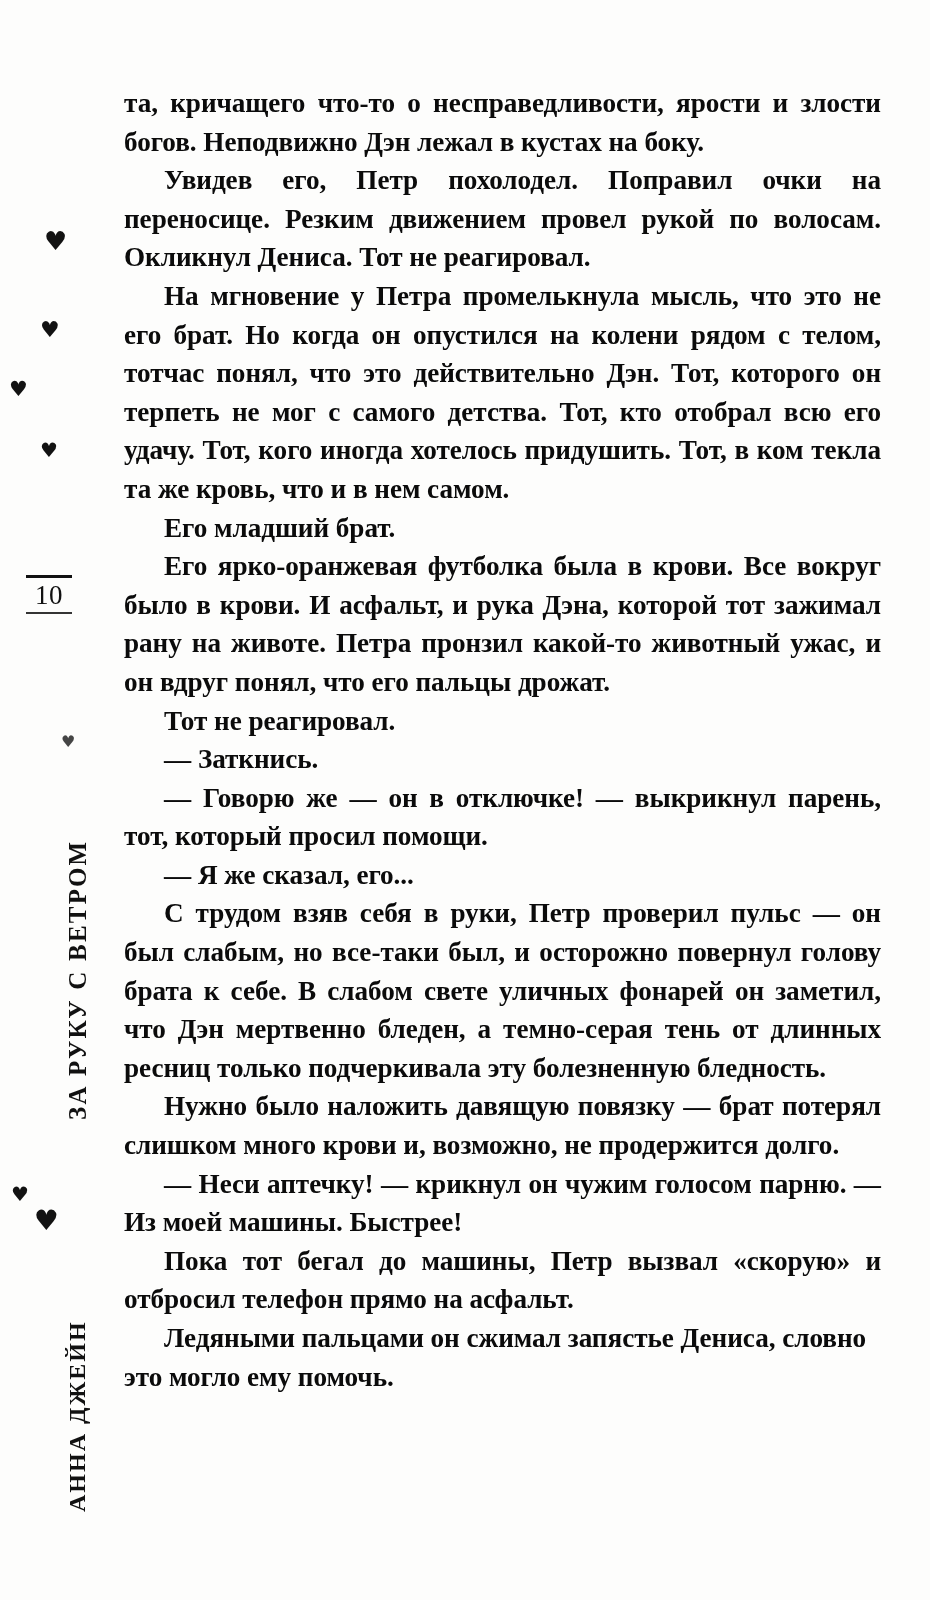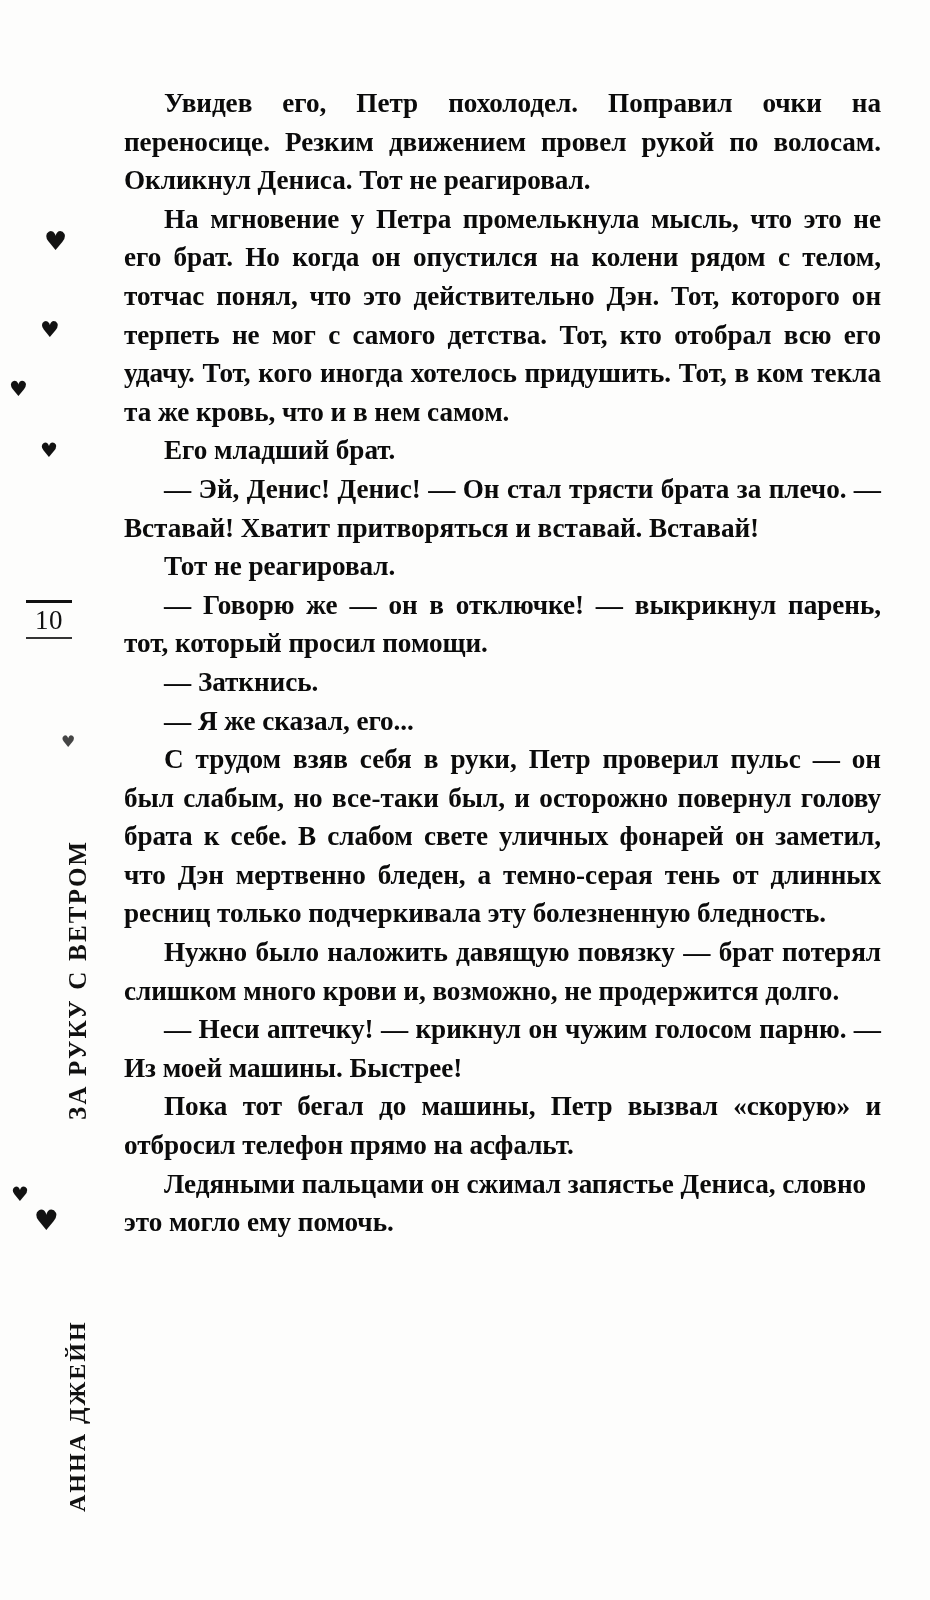--- a/index.html
+++ b/index.html
@@ -30,21 +30,21 @@
     position: absolute;
     color: #121212;
     line-height: 1;
     font-family: "DejaVu Sans", sans-serif;
     user-select: none;
   }
 
   .folio {
     position: absolute;
     left: 22px;
-    top: 600px;
+    top: 575px;
     width: 54px;
     text-align: center;
   }
   .folio .rule {
     height: 3px;
     background: #111;
     width: 46px;
     margin: 0 auto;
   }
   .folio .rule.thin {
@@ -138,27 +138,28 @@
       <div class="num">10</div>
       <div class="rule thin"></div>
     </div>
 
     <div class="vtext" id="running-title">ЗА РУКУ С ВЕТРОМ</div>
 
     <div class="vtext" id="running-author">АННА ДЖЕЙН</div>
   </div>
 
   <div class="textblock">
+      <p class="cont">та, кричащего что-то о несправедливости, ярости и злости богов. Неподвижно Дэн лежал в кустах на боку.</p>
       <p class="">Увидев его, Петр похолодел. Поправил очки на переносице. Резким движением провел рукой по волосам. Окликнул Дениса. Тот не реагировал.</p>
       <p class="">На мгновение у Петра промелькнула мысль, что это не его брат. Но когда он опустился на колени рядом с телом, тотчас понял, что это действительно Дэн. Тот, которого он терпеть не мог с самого детства. Тот, кто отобрал всю его удачу. Тот, кого иногда хотелось придушить. Тот, в ком текла та же кровь, что и в нем самом.</p>
       <p class="">Его младший брат.</p>
-      <p class="">— Эй, Денис! Денис! — Он стал трясти брата за плечо. — Вставай! Хватит притворяться и вставай. Вставай!</p>
+      <p class="">Его ярко-оранжевая футболка была в крови. Все вокруг было в крови. И асфальт, и рука Дэна, которой тот зажимал рану на животе. Петра пронзил какой-то животный ужас, и он вдруг понял, что его пальцы дрожат.</p>
       <p class="">Тот не реагировал.</p>
+      <p class="">— Заткнись.</p>
       <p class="">— Говорю же — он в отключке! — выкрикнул парень, тот, который просил помощи.</p>
-      <p class="">— Заткнись.</p>
       <p class="">— Я же сказал, его...</p>
       <p class="">С трудом взяв себя в руки, Петр проверил пульс — он был слабым, но все-таки был, и осторожно повернул голову брата к себе. В слабом свете уличных фонарей он заметил, что Дэн мертвенно бледен, а темно-серая тень от длинных ресниц только подчеркивала эту болезненную бледность.</p>
       <p class="">Нужно было наложить давящую повязку — брат потерял слишком много крови и, возможно, не продержится долго.</p>
       <p class="">— Неси аптечку! — крикнул он чужим голосом парню. — Из моей машины. Быстрее!</p>
       <p class="">Пока тот бегал до машины, Петр вызвал «скорую» и отбросил телефон прямо на асфальт.</p>
       <p class=" last-left">Ледяными пальцами он сжимал запястье Дениса, словно это могло ему помочь.</p>
     </div>
 
 </div>
 

